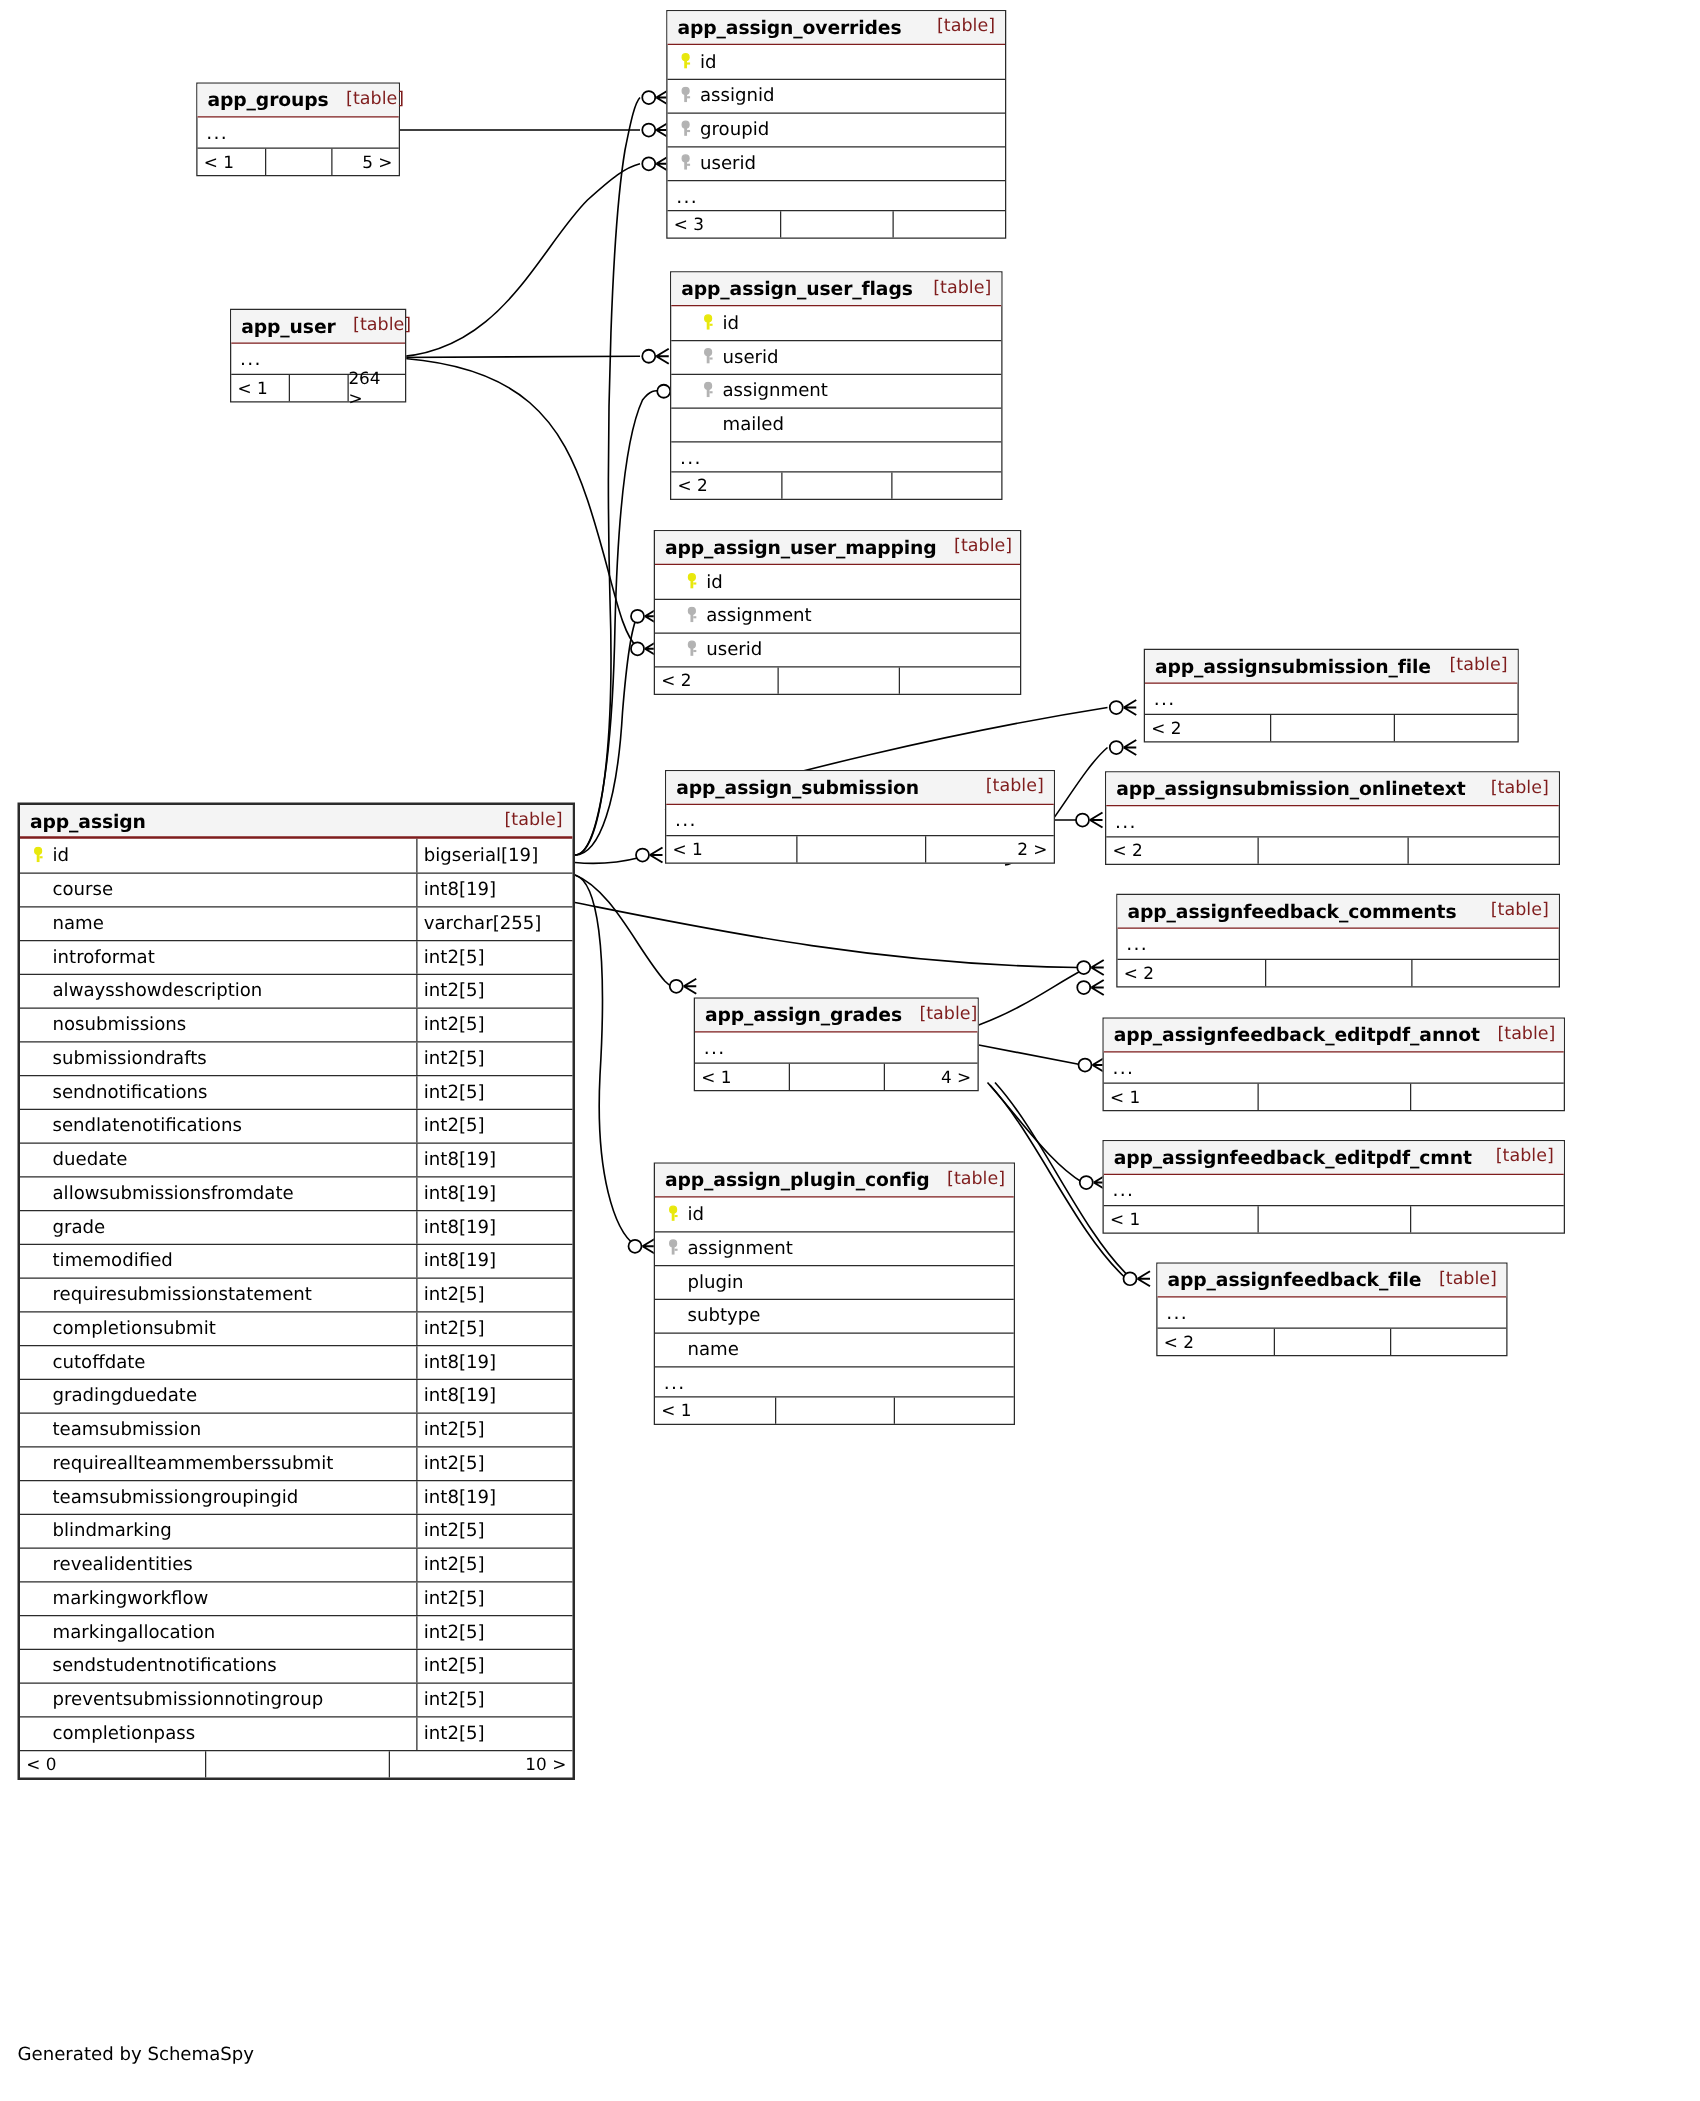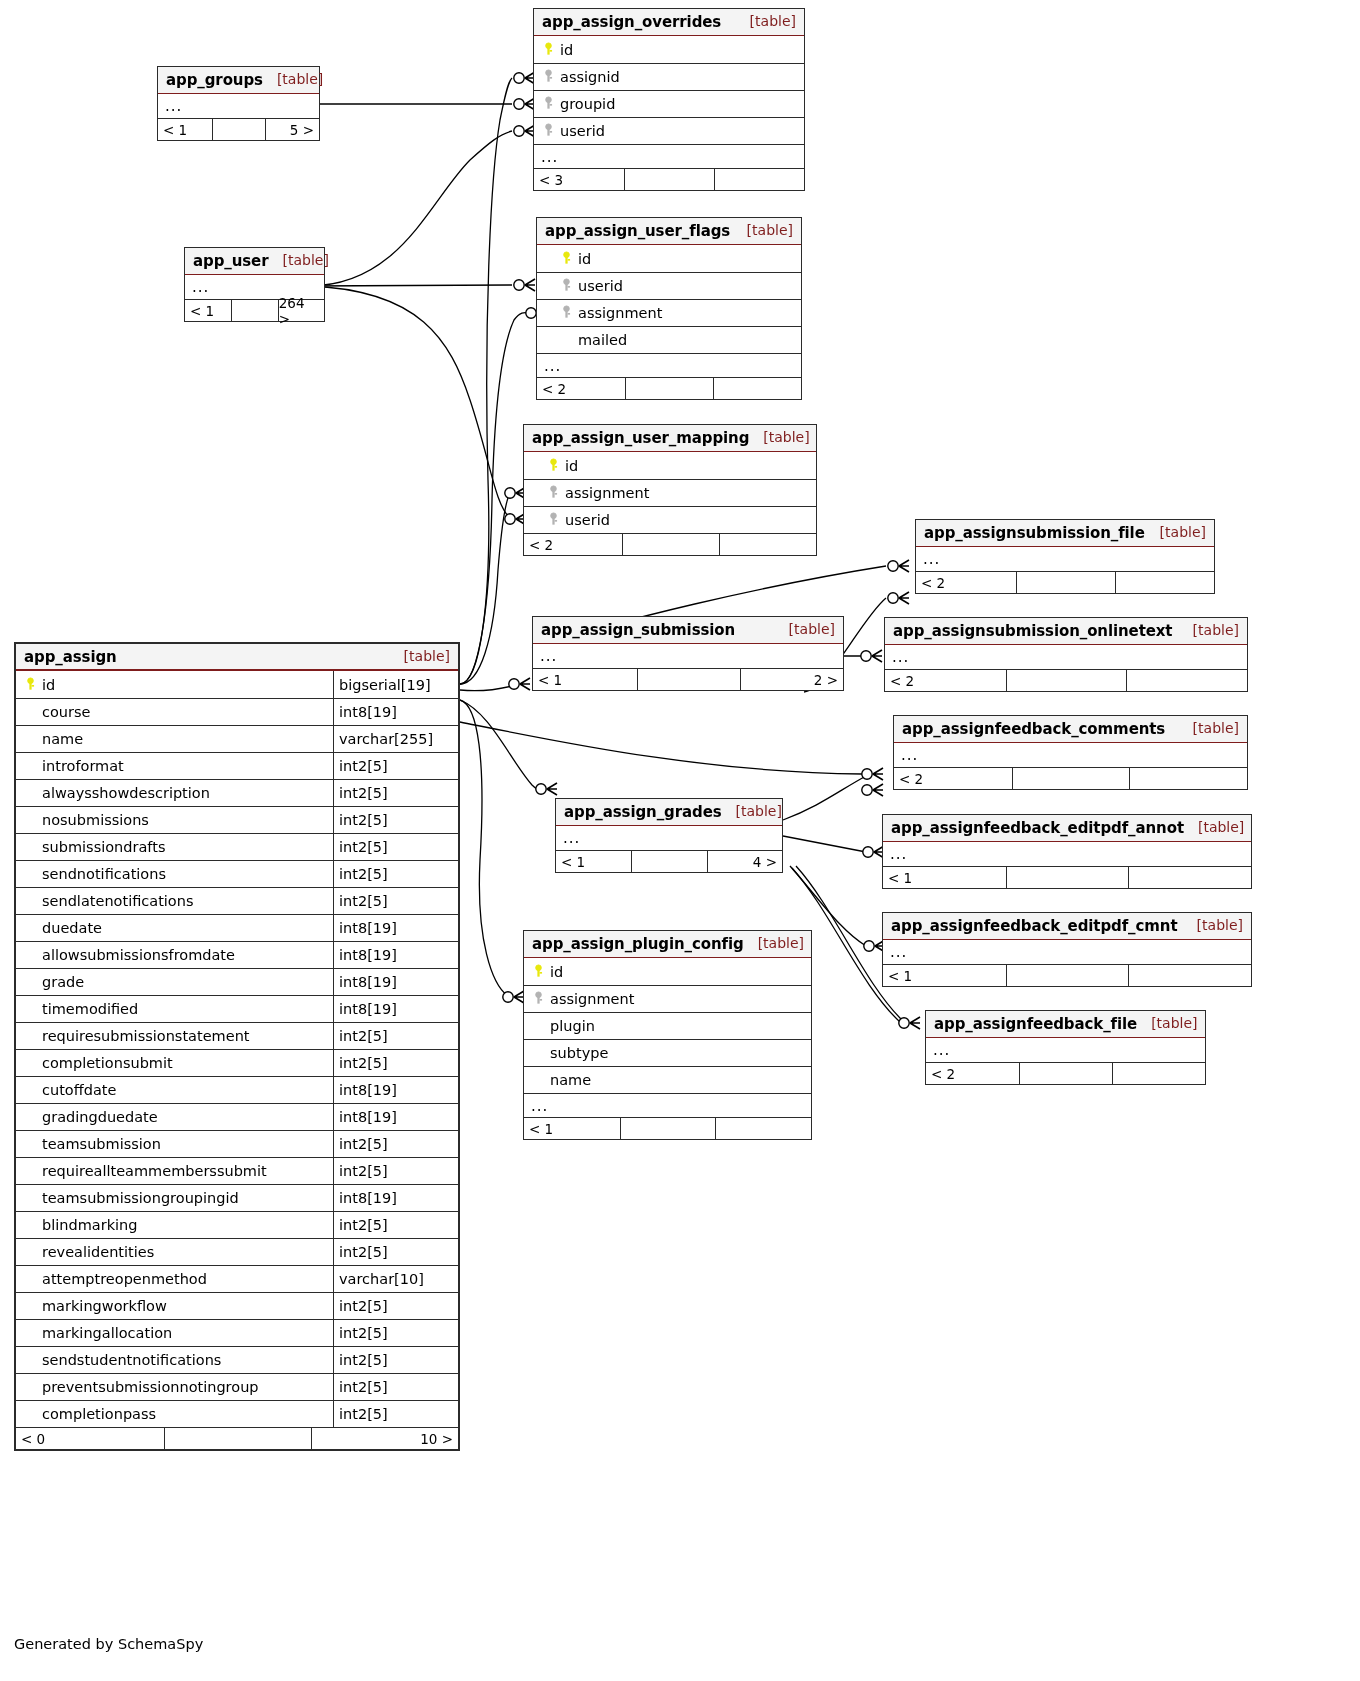--- a/index.html
+++ b/index.html
@@ -694,27 +694,20 @@
         <div class="row">
           <span class="colname" style="width:310px;flex:0 0 310px;">
             <span class="keyicon blank"></span>
             <span>revealidentities</span>
           </span>
           <span class="coltype" style="flex:1 1 auto;">int2[5]</span>
         </div>
         <div class="row">
           <span class="colname" style="width:310px;flex:0 0 310px;">
             <span class="keyicon blank"></span>
-            <span>attemptreopenmethod</span>
-          </span>
-          <span class="coltype" style="flex:1 1 auto;">varchar[10]</span>
-        </div>
-        <div class="row">
-          <span class="colname" style="width:310px;flex:0 0 310px;">
-            <span class="keyicon blank"></span>
             <span>markingworkflow</span>
           </span>
           <span class="coltype" style="flex:1 1 auto;">int2[5]</span>
         </div>
         <div class="row">
           <span class="colname" style="width:310px;flex:0 0 310px;">
             <span class="keyicon blank"></span>
             <span>markingallocation</span>
           </span>
           <span class="coltype" style="flex:1 1 auto;">int2[5]</span>

